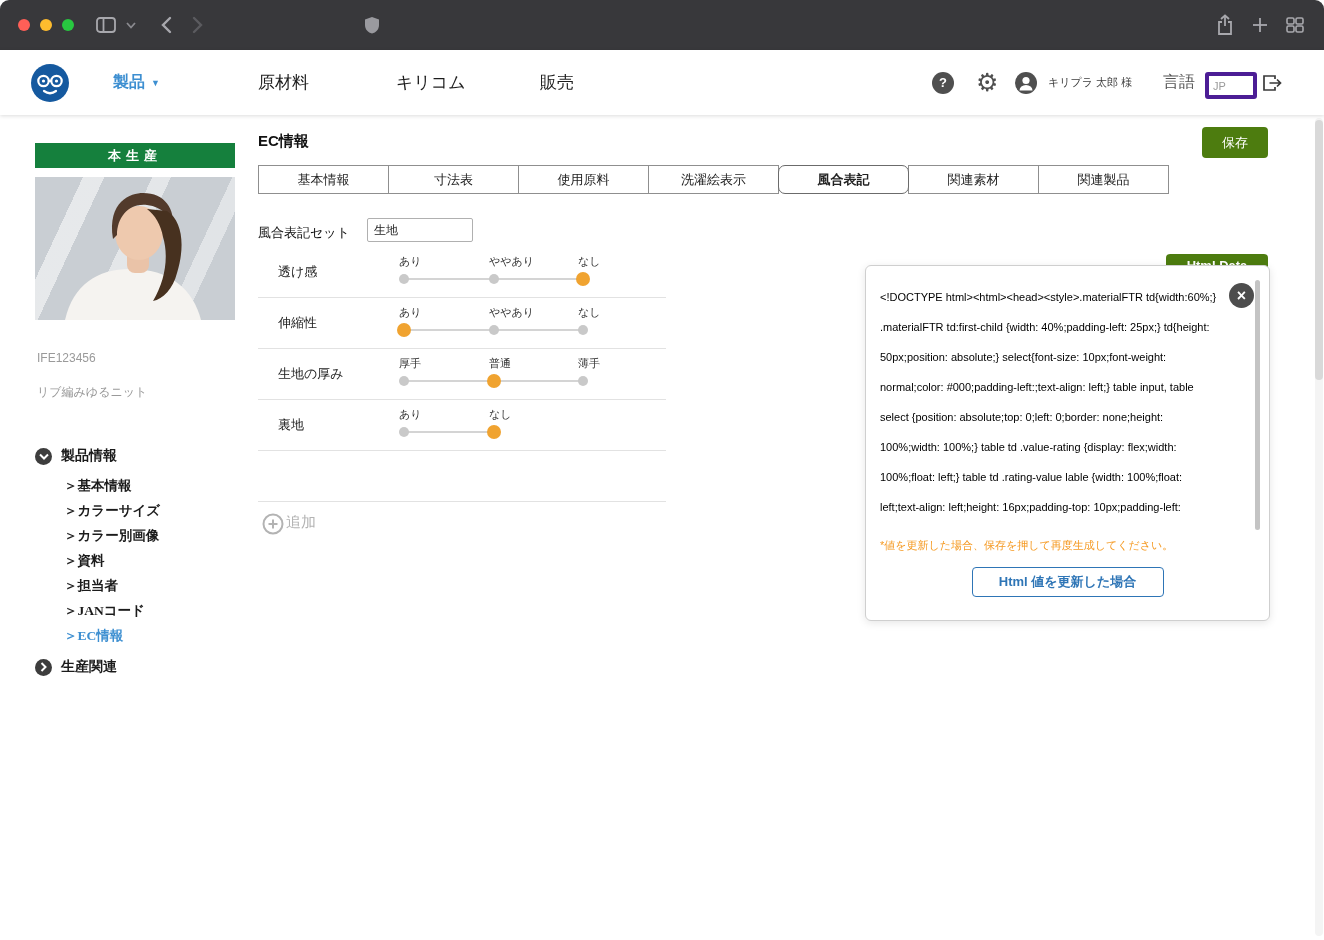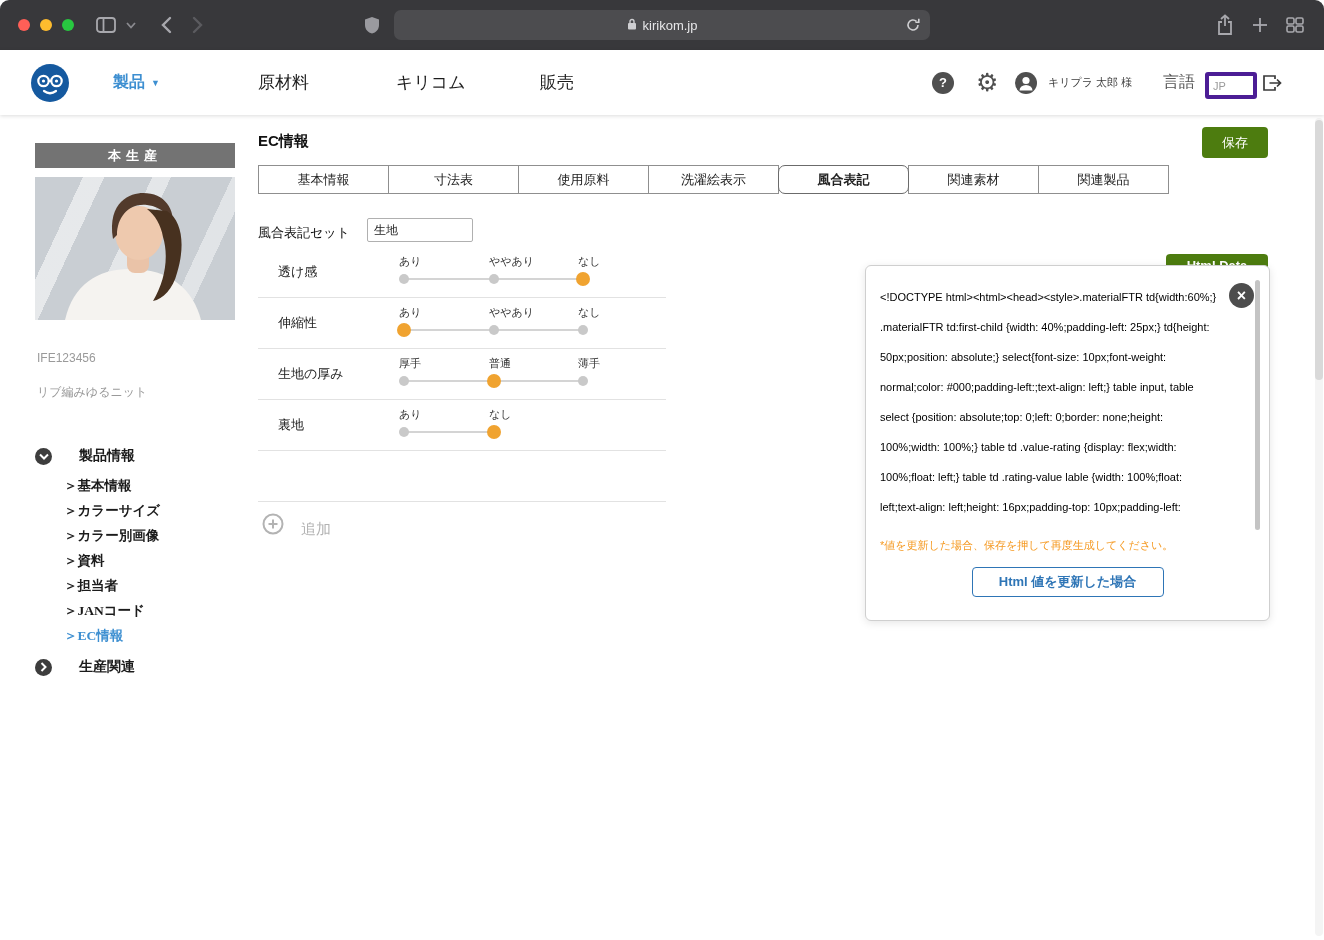--- a/index.html
+++ b/index.html
@@ -25,29 +25,29 @@
   .product-menu{color:#3d8fd1;font-weight:700;font-size:16px;cursor:pointer;}
   .caret{font-size:9px;color:#3d8fd1;}
   .nav-item{font-size:17px;color:#1c1c1c;cursor:pointer;}
   .round-icon{width:22px;height:22px;border-radius:50%;background:#4f4f4f;color:#fff;display:flex;align-items:center;justify-content:center;font-size:13px;font-weight:700;}
   .gear-glyph{font-size:25px;color:#4f4f4f;line-height:1;}
   .user-name{font-size:11px;color:#3c3c3c;}
   .lang-label{font-size:16px;color:#555;}
   .lang-input{width:36px;height:19px;border:4px solid #4c1d95;border-radius:3px;font-size:11px;color:#9a9a9a;padding:0 4px;font-family:"Liberation Sans",sans-serif;}
   
   .sidebar{position:absolute;left:35px;top:115px;width:200px;}
-  .badge{position:absolute;top:28px;left:0;width:200px;height:25px;background:#737373;color:#fff;
+  .badge{position:absolute;top:28px;left:0;width:200px;height:25px;background:#15803d;color:#fff;
     font-size:13px;font-weight:700;letter-spacing:5px;display:flex;align-items:center;justify-content:center;}
   .photo{position:absolute;top:62px;left:0;width:200px;height:143px;overflow:hidden;
     background:linear-gradient(115deg,rgba(255,255,255,0) 0 18%,rgba(255,255,255,.55) 18% 26%,rgba(255,255,255,0) 26% 44%,rgba(255,255,255,.5) 44% 51%,rgba(255,255,255,0) 51% 74%,rgba(255,255,255,.45) 74% 81%,rgba(255,255,255,0) 81%),#c9ced3;}
   .photo svg{position:absolute;bottom:0;left:0;}
   .prod-code{position:absolute;top:236px;left:2px;font-size:12px;color:#9a9a9a;}
   .prod-name{position:absolute;top:269px;left:2px;font-size:12px;color:#9a9a9a;}
   .menu{position:absolute;top:332px;left:0;width:200px;font-family:"Liberation Serif",serif;}
-  .menu-section{display:flex;align-items:center;gap:27px;font-size:14px;font-weight:700;color:#1b1b1b;cursor:pointer;}
+  .menu-section{display:flex;align-items:center;gap:9px;font-size:14px;font-weight:700;color:#1b1b1b;cursor:pointer;}
   .circ{width:17px;height:17px;border-radius:50%;background:#3d3d3d;display:flex;align-items:center;justify-content:center;flex:0 0 17px;}
   .menu-items{margin:8px 0 10px 29px;}
   .menu-item{line-height:25px;font-size:13.5px;font-weight:700;color:#1b1b1b;cursor:pointer;}
   .menu-item.active{color:#3d8fd1;}
   .menu-section.second{margin-top:4px;}
   
   .page-title{position:absolute;left:258px;top:132px;font-size:15px;font-weight:700;color:#111;}
   .btn-blue{background:#4d7c0f;color:#fff;border:none;border-radius:4px;font-size:13px;cursor:pointer;font-family:"Liberation Sans",sans-serif;}
   .save-btn{position:absolute;left:1202px;top:127px;width:66px;height:31px;}
   .tabs{position:absolute;left:258px;top:165px;width:911px;height:29px;display:flex;}
@@ -63,21 +63,21 @@
   .ratings{position:absolute;left:258px;top:247px;width:408px;}
   .rating-row{position:relative;height:50px;border-bottom:1px solid #e2e2e2;}
   .rating-name{position:absolute;left:20px;top:50%;transform:translateY(-50%);font-size:13px;color:#222;}
   .rating-line{position:absolute;top:31px;height:2px;background:#d4d4d4;left:146px;}
   .w3{width:179px;} .w2{width:90px;}
   .opt{position:absolute;top:7px;}
   .o1{left:141px;} .o2{left:231px;} .o3{left:320px;}
   .opt-label{display:block;font-size:11px;color:#333;height:13px;white-space:nowrap;}
   .dot{display:block;width:10px;height:10px;border-radius:50%;background:#c9c9c9;margin-top:7px;position:relative;z-index:2;cursor:pointer;}
   .dot.selected{width:14px;height:14px;background:#f0a330;margin-left:-2px;margin-top:5px;}
-  .add-row{position:absolute;left:262px;top:513px;display:flex;align-items:flex-end;gap:17px;cursor:pointer;}
+  .add-row{position:absolute;left:262px;top:513px;display:flex;align-items:flex-start;gap:2px;cursor:pointer;}
   .add-label{font-size:15px;color:#b3b3b3;}
   
   .code-panel{position:absolute;left:865px;top:265px;width:405px;height:356px;background:#fff;border:1px solid #cfcfcf;
     border-radius:6px;box-shadow:0 2px 8px rgba(0,0,0,.10);box-sizing:border-box;}
   .close-btn{position:absolute;top:17px;right:15px;width:25px;height:25px;border-radius:50%;background:#4d4d4d;color:#fff;
     display:flex;align-items:center;justify-content:center;font-size:16px;font-weight:700;cursor:pointer;line-height:1;}
   .code-text{position:absolute;left:14px;top:16px;right:46px;font-size:11px;color:#000;line-height:30px;}
   .code-line{white-space:nowrap;overflow:hidden;}
   .panel-scrollbar{position:absolute;right:9px;top:14px;width:5px;height:250px;background:#c4c4c4;border-radius:3px;cursor:pointer;}
   .panel-warning{position:absolute;left:14px;top:272px;font-size:11px;color:#f59a23;}
@@ -121,35 +121,20 @@
     <svg width="12" height="18">
         <path d="M2 2 L9 9 L2 16" stroke="#5b5b5f" stroke-width="2.4" fill="none" stroke-linecap="round"></path>
       </svg>
   </span>
   <span class="abs" style="left:364px;">
     <svg width="16" height="18">
         <path d="M8 1 L15 3.5 V9 C15 13.5 12 16.5 8 17.5 C4 16.5 1 13.5 1 9 V3.5 Z" fill="#9a9a9f"></path>
       </svg>
   </span>
 
-  <div class="url-field">
-    <span>
-      <svg width="10" height="12">
-          <rect x="1" y="5" width="8" height="6.5" rx="1" fill="#cfcfd2"></rect>
-          <path d="M3 5 V3.5 a2 2 0 0 1 4 0 V5" stroke="#cfcfd2" stroke-width="1.4" fill="none"></path>
-        </svg>
-    </span>
-    <span>kirikom.jp</span>
-    <span class="url-refresh">
-      <svg width="14" height="14" viewBox="0 0 14 14">
-          <path d="M12 7 a5 5 0 1 1 -1.6 -3.7" stroke="#cfcfd2" stroke-width="1.6" fill="none"></path>
-          <path d="M12.8 0.8 L12.8 4.2 L9.4 4.2" stroke="#cfcfd2" stroke-width="1.6" fill="none"></path>
-        </svg>
-    </span>
-  </div>
 
   <span class="abs" style="left:1216px;">
     <svg width="18" height="22">
         <path d="M9 12 V2" stroke="#a8a8ad" stroke-width="1.8" fill="none"></path>
         <path d="M5 5 L9 1.5 L13 5" stroke="#a8a8ad" stroke-width="1.8" fill="none"></path>
         <path d="M6 8 H3 V20 H15 V8 H12" stroke="#a8a8ad" stroke-width="1.8" fill="none"></path>
       </svg>
   </span>
   <span class="abs" style="left:1252px;">
     <svg width="16" height="16">

